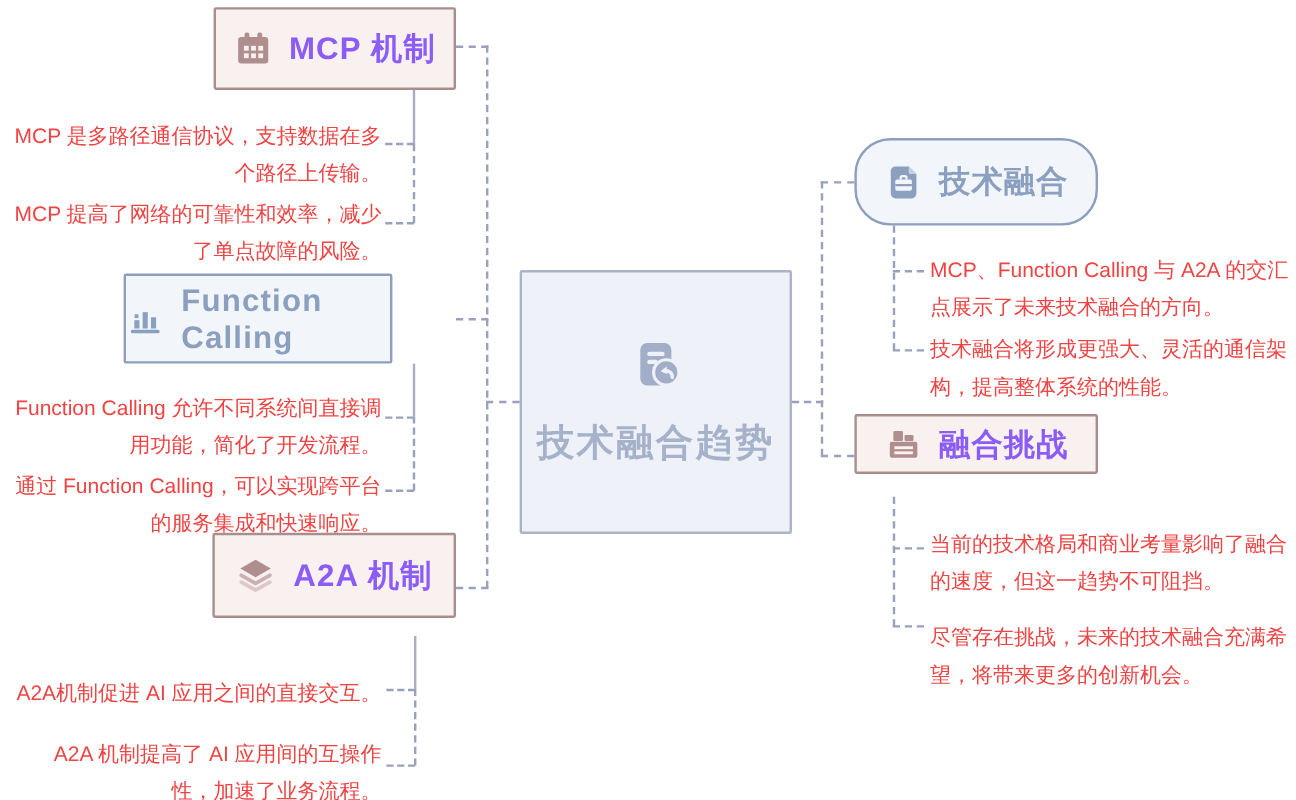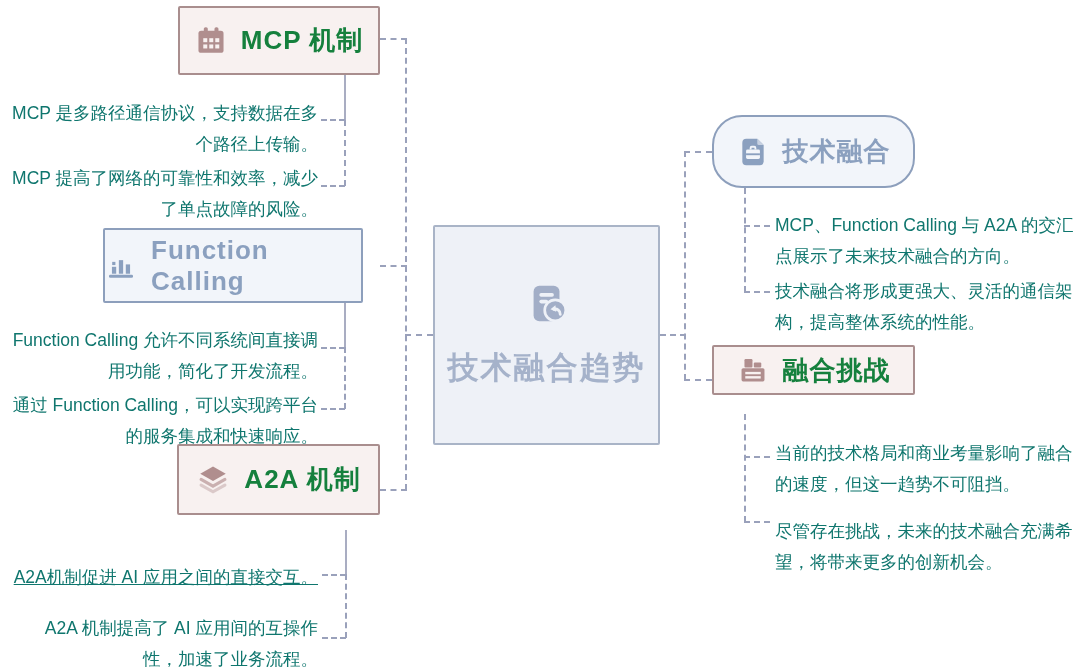--- a/index.html
+++ b/index.html
@@ -6,45 +6,45 @@
   #canvas{
     position:relative;width:1080px;height:667px;background:#ffffff;overflow:hidden;
     font-family:"Liberation Sans","DejaVu Sans",sans-serif;
   }
   
   .node{
     position:absolute;display:flex;align-items:center;justify-content:center;gap:14px;
     box-sizing:border-box;border:2px solid;border-radius:2px;
     font-weight:bold;
   }
-  .node.rose{background:#f8f1f0;border-color:#a98e8e;color:#15803d;}
+  .node.rose{background:#f8f1f0;border-color:#a98e8e;color:#8b5cf6;}
   .node.blue{background:#f2f5fa;border-color:#8d9fbc;color:#8ba0bf;}
   .node .label{font-size:26px;letter-spacing:1px;}
   .box-mcp {left:178px;top:6px;width:202px;height:69px;}
-  .box-fc  {left:103px;top:228px;width:260px;height:75px;}
+  .box-fc  {left:103px;top:228px;width:224px;height:75px;}
   .box-a2a {left:177px;top:444px;width:203px;height:71px;}
   .box-tf  {left:712px;top:115px;width:203px;height:73px;border-radius:30px;}
   .box-ch  {left:712px;top:345px;width:203px;height:50px;}
   .node .icon{display:flex;align-items:center;}
   
   .center-node{
     position:absolute;left:433px;top:225px;width:227px;height:220px;
     box-sizing:border-box;border:2px solid #a9b4c7;background:#eef1f7;border-radius:2px;
     display:flex;flex-direction:column;align-items:center;justify-content:center;gap:16px;
   }
   .center-node .label{font-size:31px;font-weight:bold;color:#a5b2ca;letter-spacing:2px;}
   
   .note{
-    position:absolute;font-size:17.5px;line-height:31px;color:#0f766e;
+    position:absolute;font-size:17.5px;line-height:31px;color:#ef4444;
   }
   .note.l{left:10px;width:308px;text-align:right;}
   .note.r{left:775px;width:302px;text-align:left;}
   .n-mcp-1{top:98px;}  .n-mcp-2{top:163px;}
   .n-fc-1 {top:325px;} .n-fc-2 {top:390px;}
-  .n-a2a-1{top:562px;text-decoration:underline;} .n-a2a-2{top:613px;}
+  .n-a2a-1{top:562px;} .n-a2a-2{top:613px;}
   .n-tf-1 {top:210px;} .n-tf-2 {top:276px;}
   .n-ch-1 {top:438px;} .n-ch-2 {top:516px;}
   
   .dash-h{position:absolute;border-top:2px dashed #9aa1bb;height:0;}
   .dash-v{position:absolute;border-left:2px dashed #9aa1bb;width:0;}
   .solid-v{position:absolute;border-left:2px solid #a9adc2;width:0;}
 </style>
 </head>
 <body>
 

